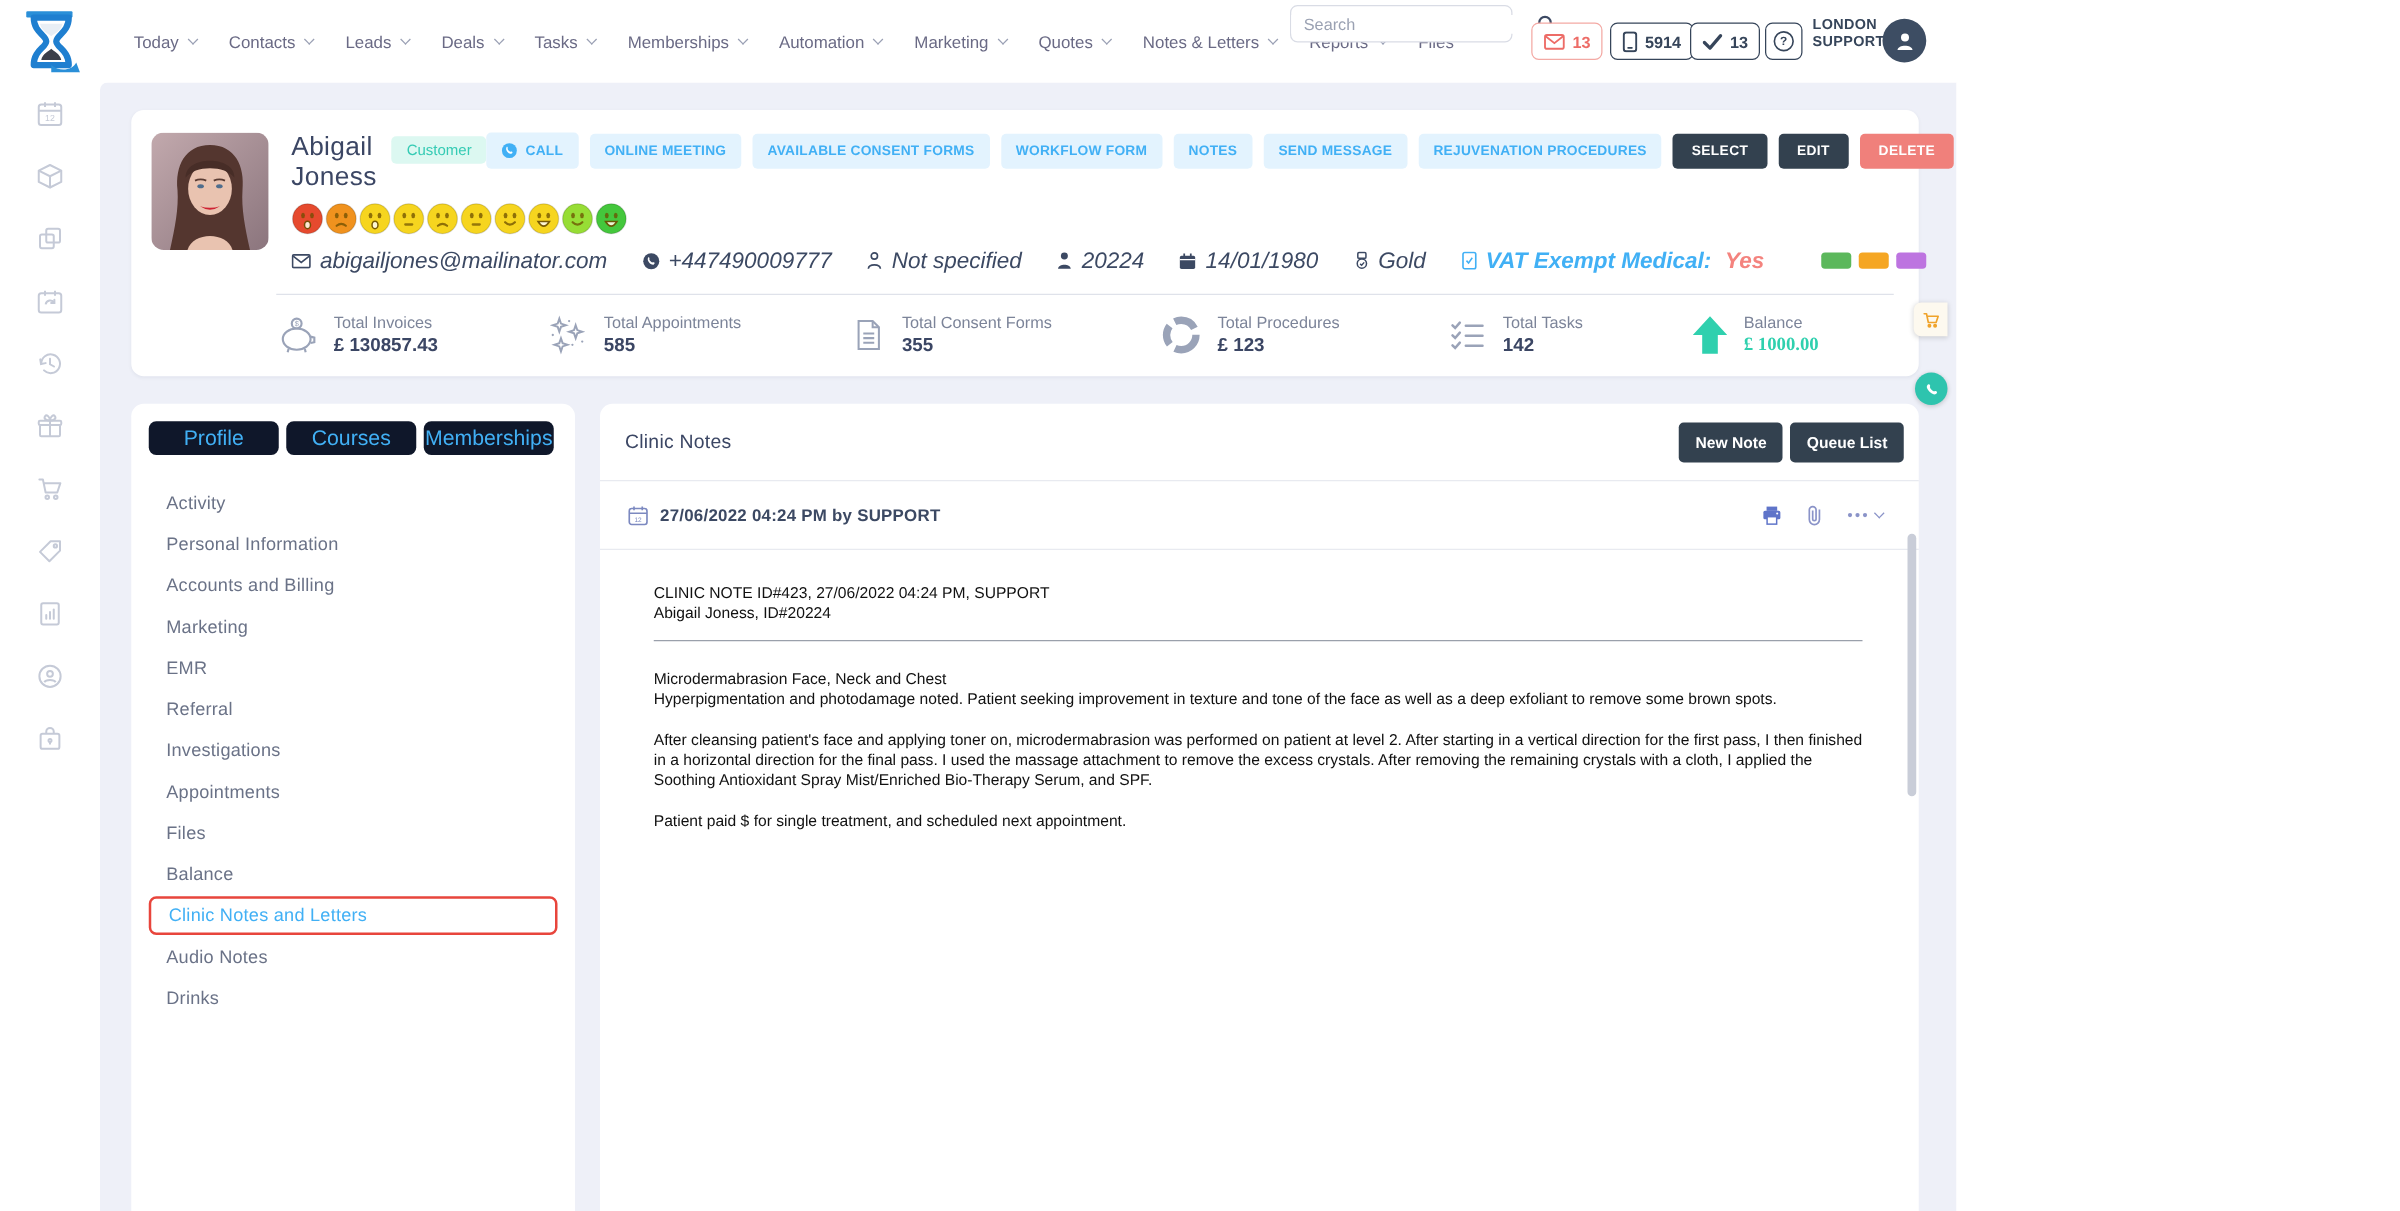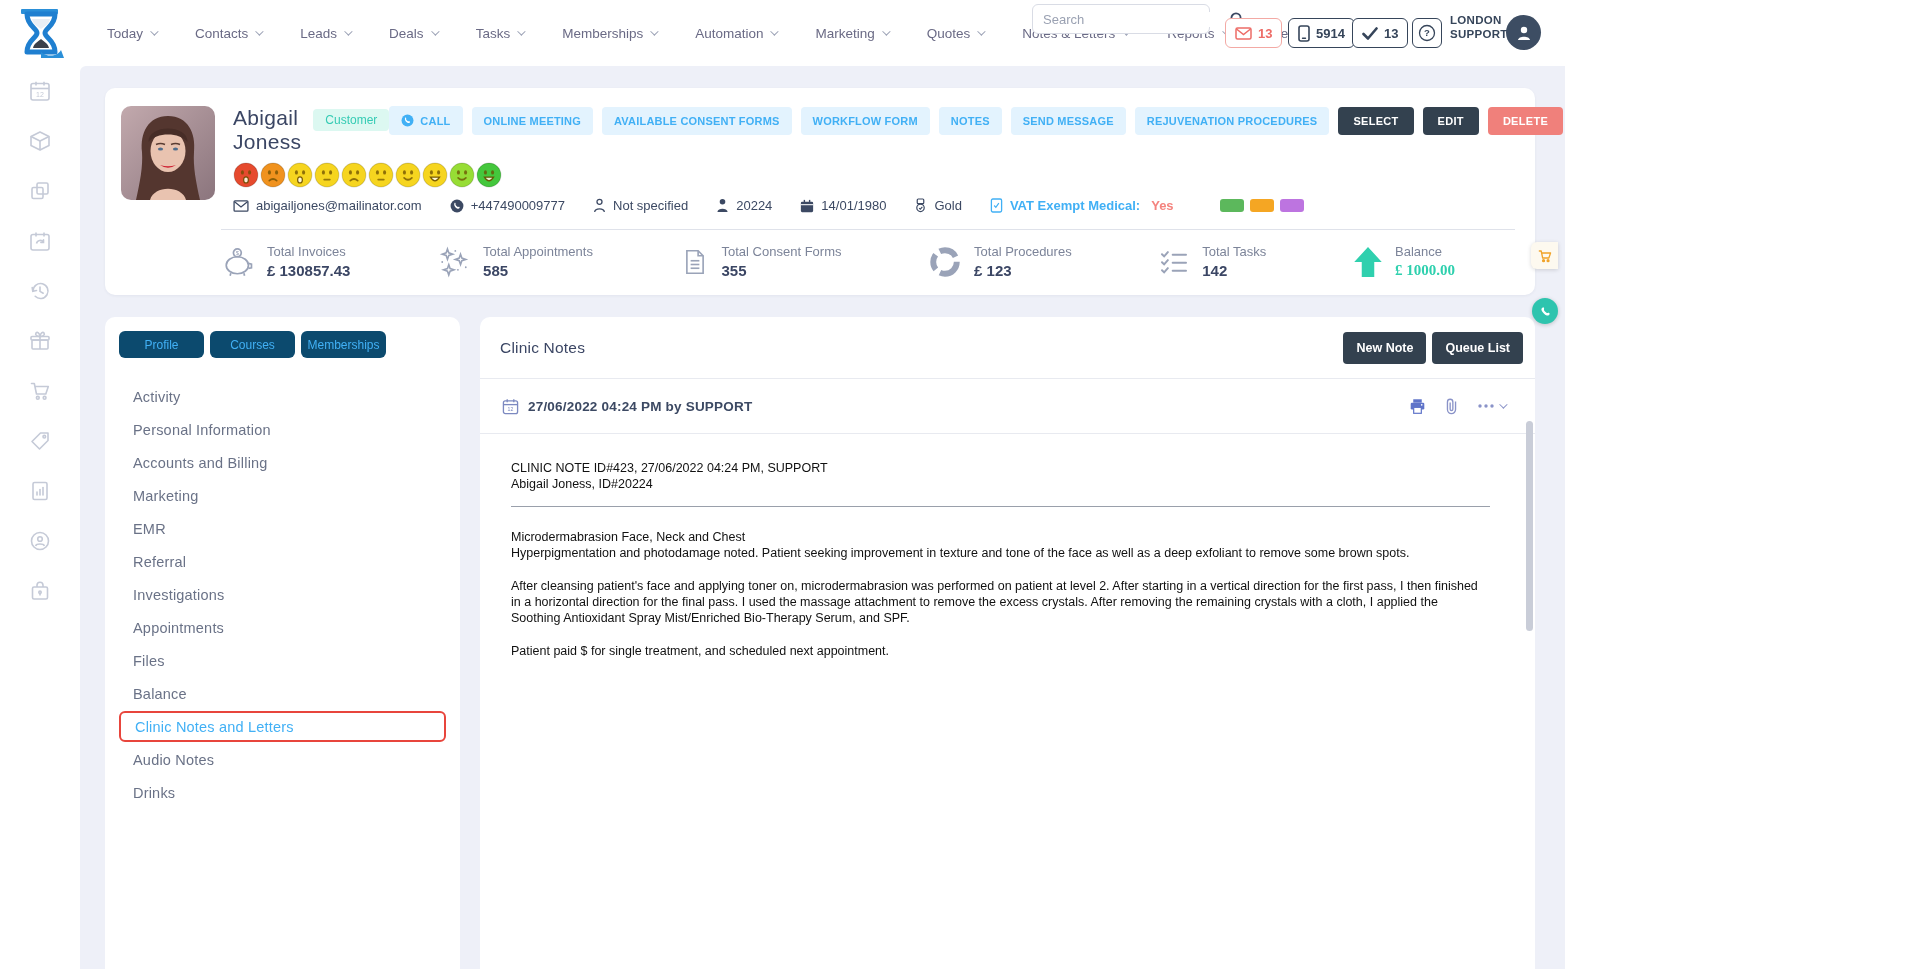--- a/index.html
+++ b/index.html
@@ -3,21 +3,21 @@
 <meta charset="utf-8">
 <style>
   * { margin:0; padding:0; box-sizing:border-box; }
   html,body { width:1920px; height:969px; overflow:hidden; background:#fff;
               font-family:"Liberation Sans", sans-serif; }
   .app { position:relative; width:1565px; height:969px; background:#fff; }
 
   
   .header { position:absolute; top:0; left:0; width:1565px; height:66px; background:#fff; z-index:5; }
   .logo { position:absolute; left:18px; top:8px; width:46px; height:50px; }
-  .nav { position:absolute; left:107px; top:0; height:66px; display:flex; align-items:center; gap:39px; }
+  .nav { position:absolute; left:107px; top:0; height:66px; display:flex; align-items:center; gap:27px; }
   .nav-item { display:flex; align-items:center; gap:7px; font-size:13.5px; color:#6a6a85; cursor:pointer; white-space:nowrap; }
   .caret { width:6px; height:6px; border-right:1.6px solid #9aa0b4; border-bottom:1.6px solid #9aa0b4;
            transform:rotate(45deg) translateY(-2px); display:inline-block; }
   .search-wrap { position:absolute; left:1032px; top:4px; width:178px; height:30px; border:1px solid #d9dce5;
                  border-radius:6px; display:flex; align-items:center; background:#fff; }
   .search-wrap input { flex:1; border:0; outline:none; font-size:13px; padding:0 10px; color:#3c4963;
                        font-family:"Liberation Sans", sans-serif; }
   .search-wrap input::placeholder { color:#9aa1b2; }
   .search-sep { width:1px; height:18px; background:#e3e6ec; }
   .search-btn { width:34px; display:flex; align-items:center; justify-content:center; cursor:pointer; }
@@ -53,58 +53,58 @@
              padding:4px 12px; border-radius:4px; }
   .pactions { margin-left:auto; display:flex; gap:9px; align-items:center; }
   .abtn { background:#e3f3fe; color:#41b0f5; border:0; font-size:11px; font-weight:bold; letter-spacing:.2px;
           padding:8px 12px; border-radius:4px; cursor:pointer; display:flex; align-items:center; gap:6px;
           font-family:"Liberation Sans", sans-serif; white-space:nowrap; }
   .dbtn { background:#33414f; color:#fff; border:0; font-size:11px; font-weight:bold; letter-spacing:.3px;
           padding:8px 15px; border-radius:4px; cursor:pointer; font-family:"Liberation Sans", sans-serif; }
   .dbtn.delete { background:#f0807b; }
   .emoji-row { display:flex; gap:1px; margin-top:8px; }
   .emoji-row svg { cursor:pointer; }
-  .pcontacts { display:flex; align-items:center; gap:28px; margin-top:10px; font-size:13px; color:#3c4963; }
+  .pcontacts { display:flex; align-items:center; gap:28px; margin-top:10px; font-size:18px; color:#3c4963;font-style:italic; }
   .citem { display:flex; align-items:center; gap:7px; white-space:nowrap; }
   .vat-label { color:#41b0f5; font-weight:bold; }
   .vat-value { color:#f4837e; font-weight:bold; margin-left:4px; }
   .tags { display:flex; gap:6px; margin-left:18px; }
   .tag-pill { width:24px; height:13px; border-radius:3px; display:inline-block; }
   .pdivider { height:1px; background:#dfe2ea; margin:16px 0 14px 100px; }
   .stats { display:flex; margin-left:100px; padding-right:60px; justify-content:space-between; }
   .stat { display:flex; align-items:center; gap:12px; }
   .stat-label { font-size:13px; color:#7c8499; }
   .stat-value { font-size:15px; font-weight:bold; color:#3b4664; margin-top:3px; }
   .stat.accent .stat-value { color:#2fd0ae;font-family:Liberation Serif, serif; }
 
   
   .lower { display:flex; gap:20px; margin-top:22px; height:700px; }
   .left-panel { width:355px; background:#fff; border-radius:10px 10px 0 0; padding:14px 0 0 14px; flex:none; }
   .tabs { display:flex; gap:6px; }
-  .tab { width:85px; height:27px; background:#0c4a6e; color:#41b0f5; font-size:12px; border-radius:6px;
+  .tab { width:104px; height:27px; background:#0f172a; color:#41b0f5; font-size:17px; border-radius:6px;
          display:flex; align-items:center; justify-content:center; cursor:pointer; }
   .menu { margin-top:22px; }
   .menu-item { height:33px; display:flex; align-items:center; padding-left:14px; font-size:14.5px;
                color:#6a7287; cursor:pointer; letter-spacing:.2px; }
   .menu-item.active { border:2px solid #e8453c; border-radius:6px; color:#41b0f5; width:327px; height:31px;
                       margin:1px 0; }
 
   .notes-panel { flex:1; background:#fff; border-radius:10px 10px 0 0; position:relative; }
   .np-titlerow { display:flex; align-items:center; padding:15px 12px 14px 20px; }
   .np-title { font-size:15.5px; color:#3b4664; letter-spacing:.2px; }
   .np-buttons { margin-left:auto; display:flex; gap:6px; }
   .nbtn { background:#33414f; color:#fff; border:0; border-radius:4px; height:32px; padding:0 13px;
           font-size:12.5px; font-weight:bold; cursor:pointer; font-family:"Liberation Sans", sans-serif; }
   .np-div { height:1px; background:#e8eaf0; }
   .note-meta { display:flex; align-items:center; padding:18px 30px 18px 22px; }
   .note-date { font-size:13.5px; font-weight:bold; color:#3c4963; margin-left:9px; letter-spacing:.2px; }
   .meta-icons { margin-left:auto; display:flex; align-items:center; gap:18px; }
   .meta-icons > * { cursor:pointer; }
   .more-wrap { display:flex; align-items:center; gap:4px; color:#8a93c8; font-size:13px; }
-  .note-body { padding:26px 45px 0 31px; font-size:12.5px; color:#111; line-height:16px; }
+  .note-body { padding:26px 45px 0 43px; font-size:12.5px; color:#111; line-height:16px; }
   .nb-line { margin-bottom:0; }
   .nb-hr { border:0; border-top:1px solid #9aa0ab; margin:14px 0 22px 0; }
   .nb-para { margin-bottom:17px; }
   .scroll-thumb { position:absolute; right:2px; top:104px; width:7px; height:210px; background:#c9cdd8;
                   border-radius:4px; cursor:pointer; }
 
   
   .float-cart { position:absolute; left:1531px; top:242px; width:27px; height:27px; background:#fdf9ef;
                 border-radius:6px 0 0 6px; box-shadow:0 1px 4px rgba(0,0,0,.15); display:flex;
                 align-items:center; justify-content:center; cursor:pointer; z-index:6; }

